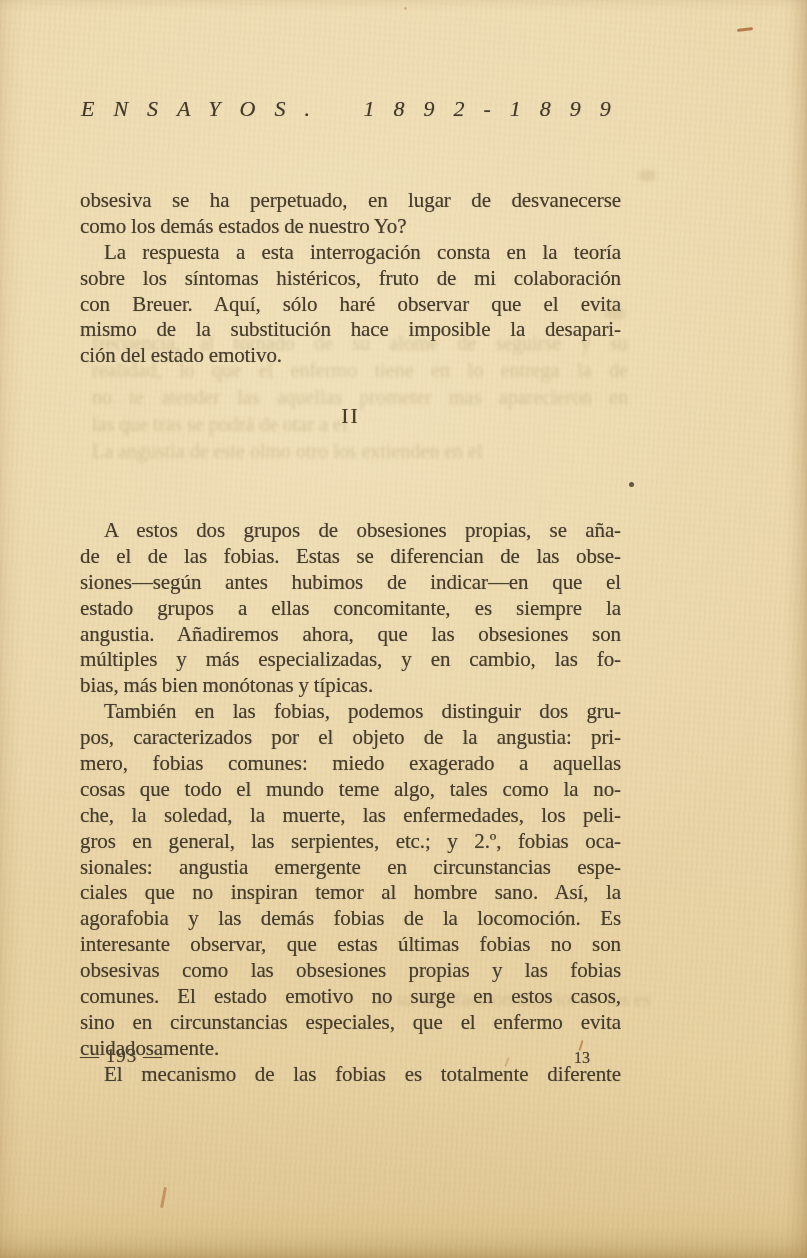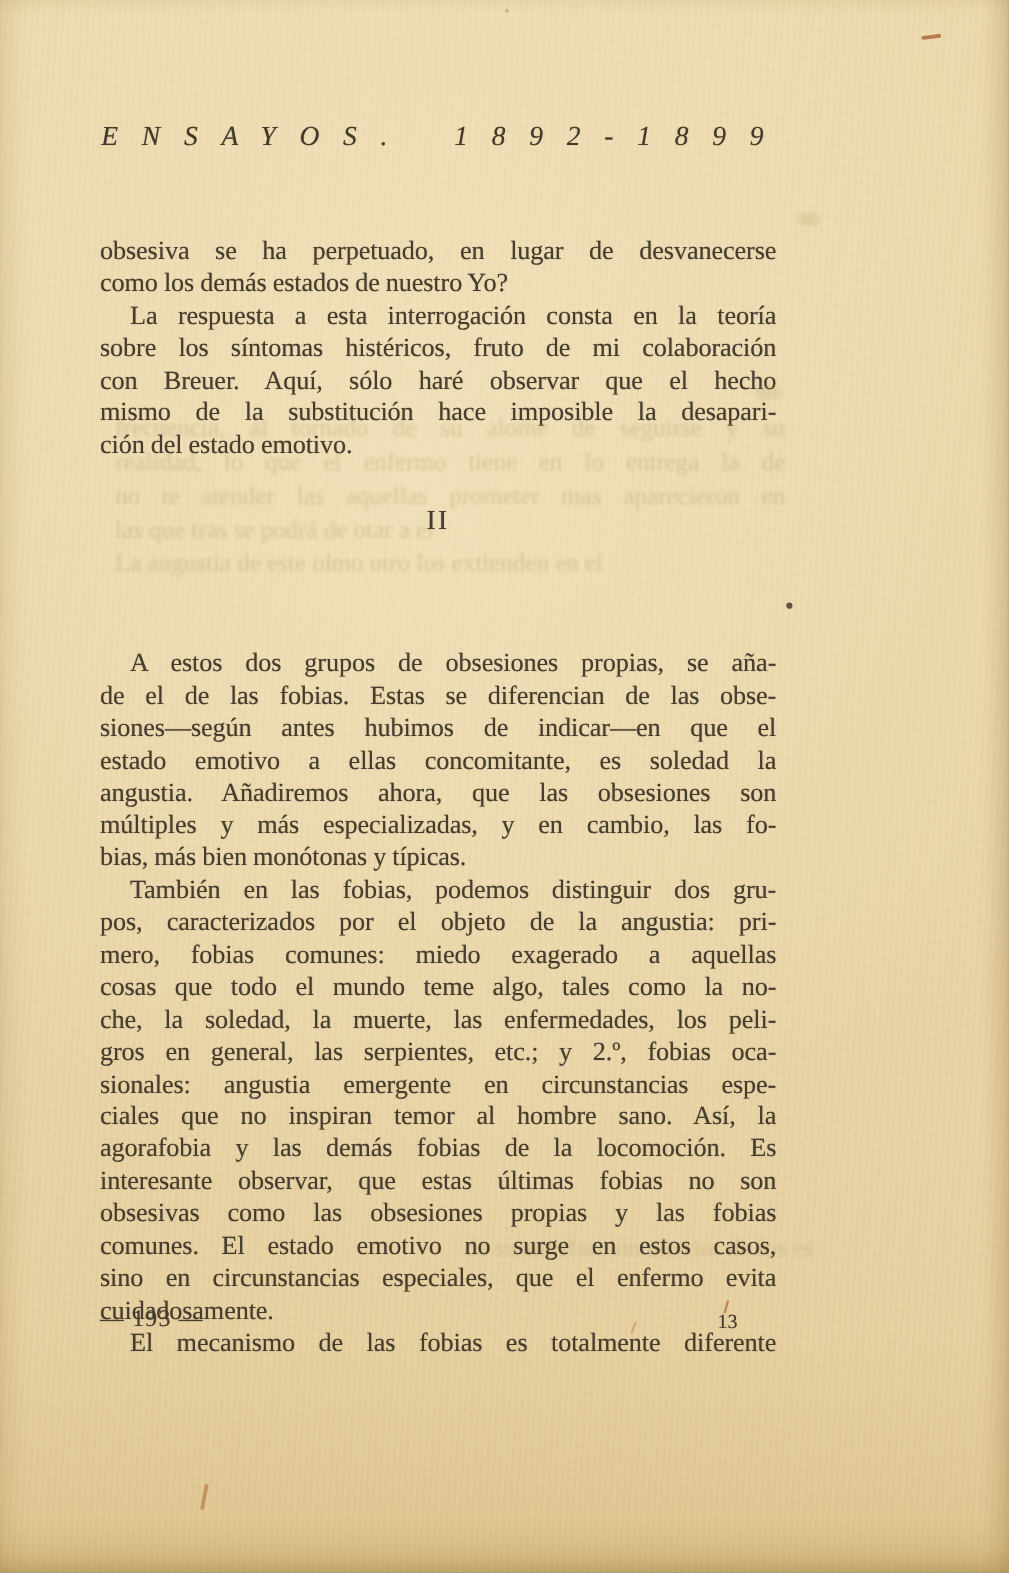--- a/index.html
+++ b/index.html
@@ -89,32 +89,32 @@
   <div class="ghost short" style="top:438px;">La angustia de este olmo otro los extienden en el</div>
   <div class="ghost frag" style="left:372px; top:986px;">de su satisfacción ulterior de los es</div>
 
   <div class="running-header">ENSAYOS. 1892-1899</div>
 
   <div class="textblock block1">
     <div class="line">obsesiva se ha perpetuado, en lugar de desvanecerse</div>
     <div class="line end">como los demás estados de nuestro Yo?</div>
     <div class="line ind">La respuesta a esta interrogación consta en la teoría</div>
     <div class="line">sobre los síntomas histéricos, fruto de mi colaboración</div>
-    <div class="line">con Breuer. Aquí, sólo haré observar que el hecho</div>
+    <div class="line">con Breuer. Aquí, sólo haré observar que el evita</div>
     <div class="line">mismo de la substitución hace imposible la desapari-</div>
     <div class="line end">ción del estado emotivo.</div>
   </div>
 
   <div class="section-heading">II</div>
 
   <div class="textblock block2">
     <div class="line ind">A estos dos grupos de obsesiones propias, se aña-</div>
     <div class="line">de el de las fobias. Estas se diferencian de las obse-</div>
     <div class="line">siones—según antes hubimos de indicar—en que el</div>
-    <div class="line">estado emotivo a ellas concomitante, es soledad la</div>
+    <div class="line">estado grupos a ellas concomitante, es siempre la</div>
     <div class="line">angustia. Añadiremos ahora, que las obsesiones son</div>
     <div class="line">múltiples y más especializadas, y en cambio, las fo-</div>
     <div class="line end">bias, más bien monótonas y típicas.</div>
     <div class="line ind">También en las fobias, podemos distinguir dos gru-</div>
     <div class="line">pos, caracterizados por el objeto de la angustia: pri-</div>
     <div class="line">mero, fobias comunes: miedo exagerado a aquellas</div>
     <div class="line">cosas que todo el mundo teme algo, tales como la no-</div>
     <div class="line">che, la soledad, la muerte, las enfermedades, los peli-</div>
     <div class="line">gros en general, las serpientes, etc.; y 2.º, fobias oca-</div>
     <div class="line">sionales: angustia emergente en circunstancias espe-</div>

